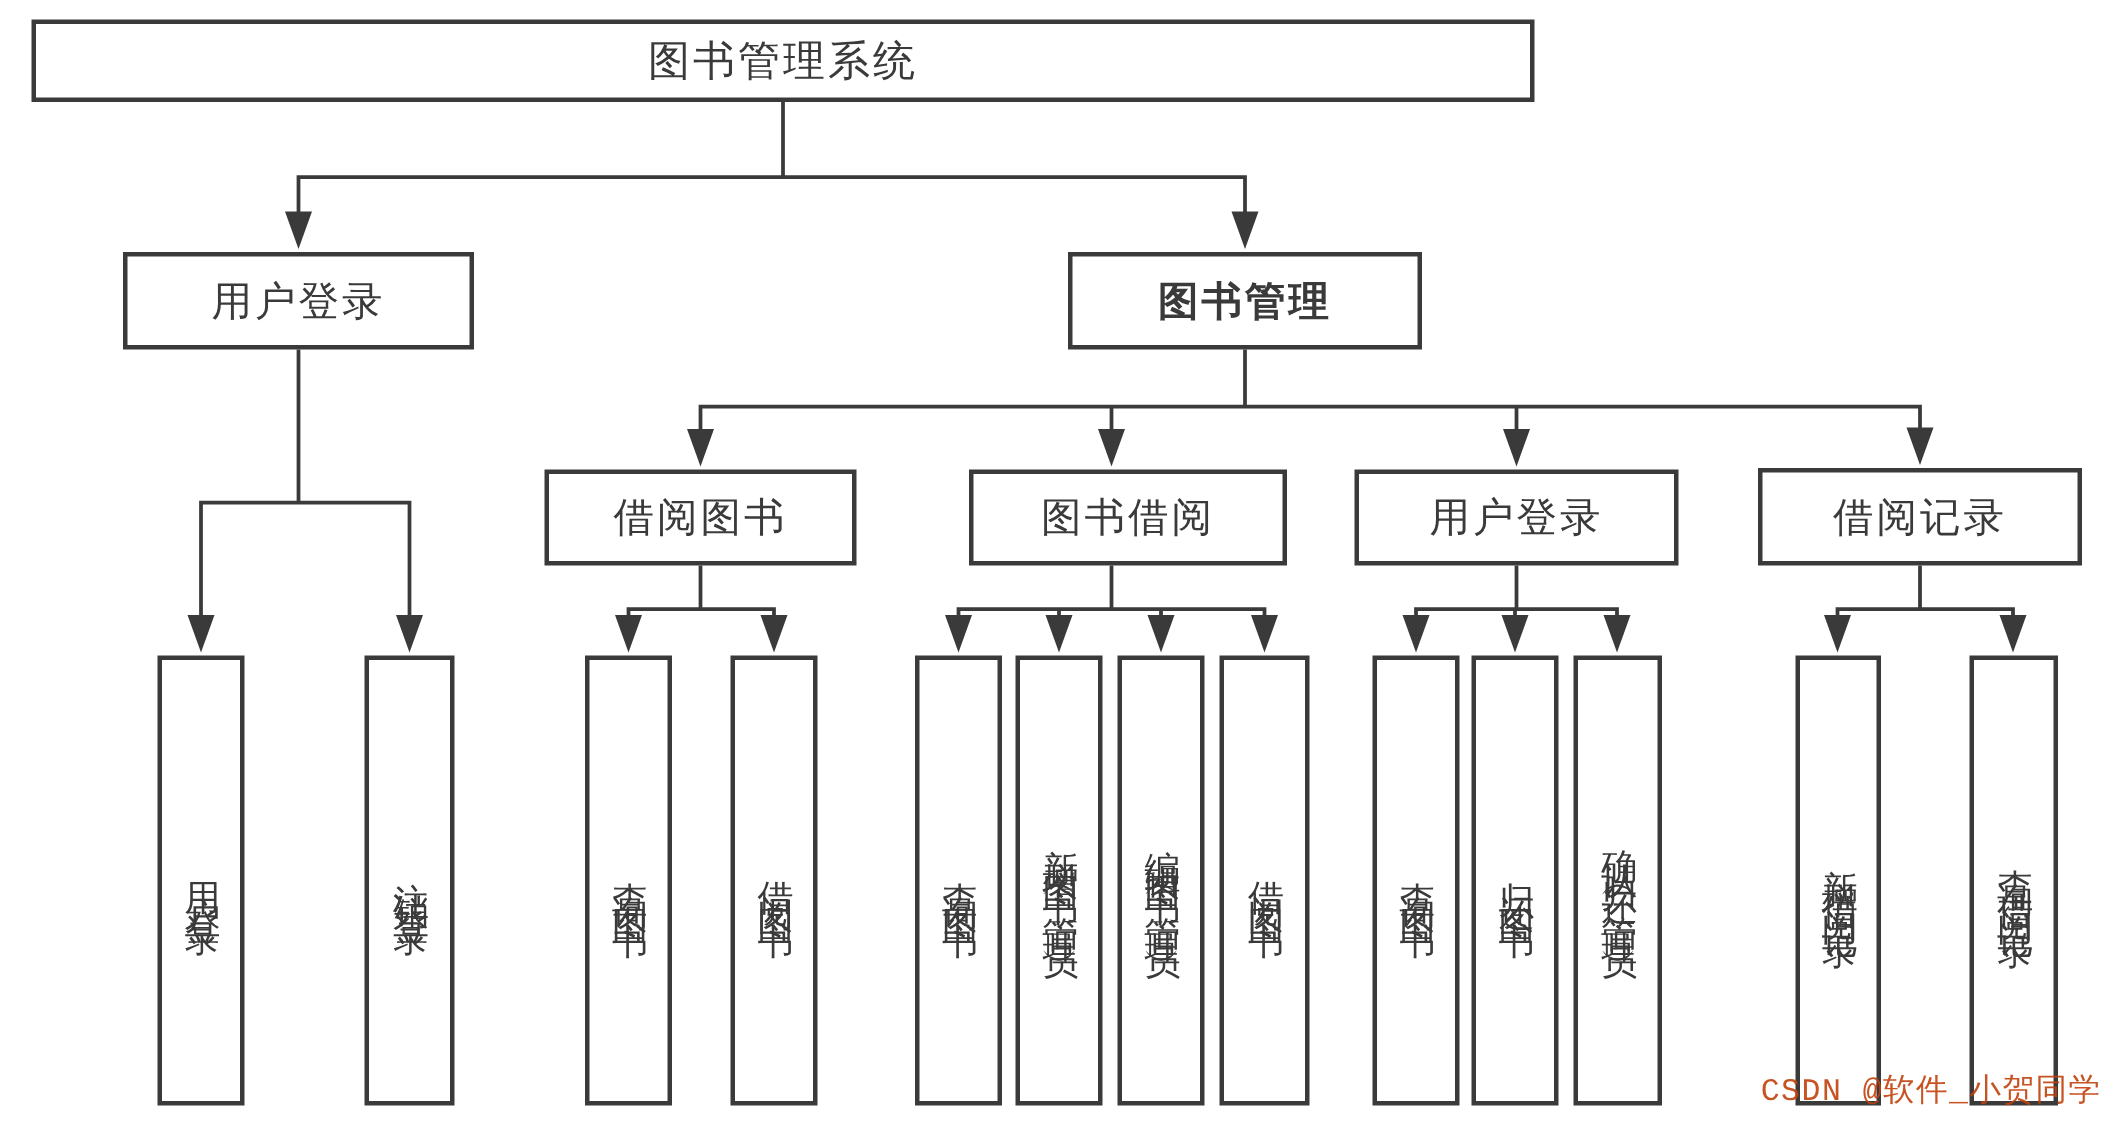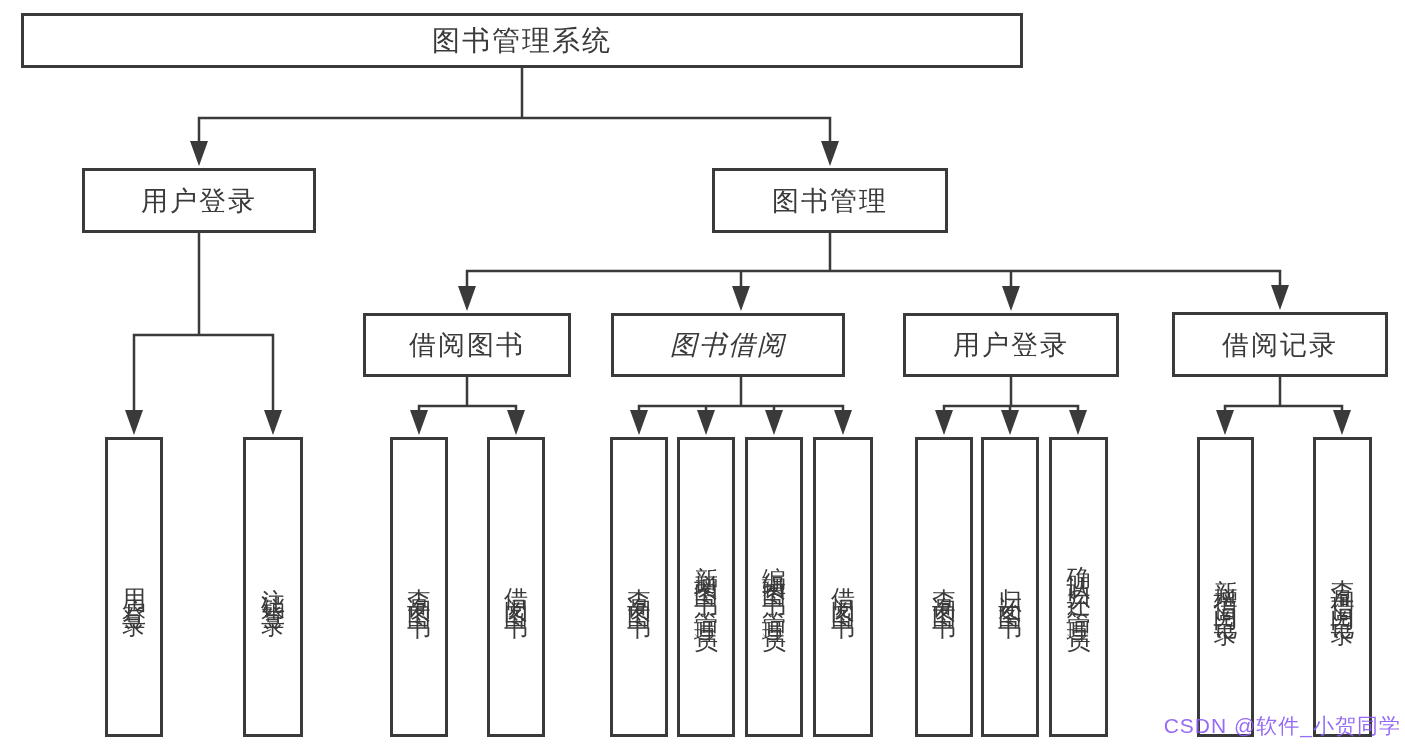--- a/index.html
+++ b/index.html
@@ -46,23 +46,23 @@
   .vtxt {
     writing-mode: vertical-rl;
     text-orientation: mixed;
     font-size: 24px;
     letter-spacing: 9px;
     line-height: 1;
     color: #3a3a3a;
   }
   .root { left: 21px;   top: 13px;  width: 1002px; height: 55px; font-size: 28px; }
   .b0   { left: 82px;   top: 168px; width: 234px;  height: 65px; }
-  .b1   { left: 712px;  top: 168px; width: 236px;  height: 65px; }
+  .b1   { left: 712px;  top: 168px; width: 236px;  height: 65px; font-weight: bold; }
   .g0   { left: 363px;  top: 313px; width: 208px;  height: 64px; }
-  .g1   { left: 611px;  top: 313px; width: 234px;  height: 64px; font-style: italic; }
+  .g1   { left: 646px;  top: 313px; width: 212px;  height: 64px; }
   .g2   { left: 903px;  top: 313px; width: 216px;  height: 64px; }
   .g3   { left: 1172px; top: 312px; width: 216px;  height: 65px; }
   .l0  { left: 105px; }
   .l1  { left: 243px;  width: 60px; }
   .l2  { left: 390px; }
   .l3  { left: 487px; }
   .l4  { left: 610px; }
   .l5  { left: 677px; }
   .l6  { left: 745px; }
   .l7  { left: 813px;  width: 60px; }
@@ -70,24 +70,25 @@
   .l9  { left: 981px; }
   .l10 { left: 1049px; width: 59px; }
   .l11 { left: 1197px; width: 57px; }
   .l12 { left: 1313px; width: 59px; }
   .watermark {
     position: absolute;
     right: 4px;
     bottom: 7px;
     z-index: 2;
     font-size: 21px;
-    color: #8b5cf6;
+    color: #c2410c;
     opacity: 0.9;
     white-space: nowrap;
     letter-spacing: 1px;
+    font-family: Liberation Mono, monospace;
   }
 </style>
 </head>
 <body>
 
 <div class="stage">
 
   <svg class="wires" width="1405" height="747" viewBox="0 0 1405 747">
     <path fill="none" stroke="#3a3a3a" stroke-width="2.5" stroke-linecap="square" d="M522 68 V118
              M199 118 H830

